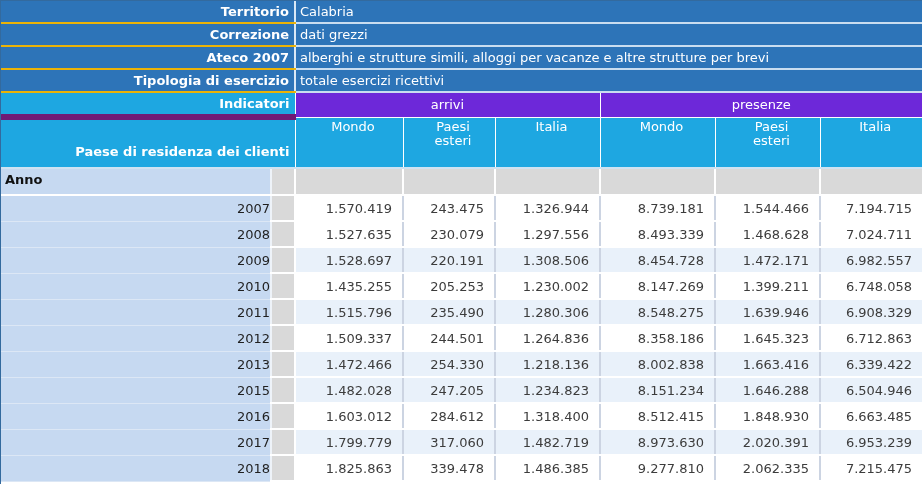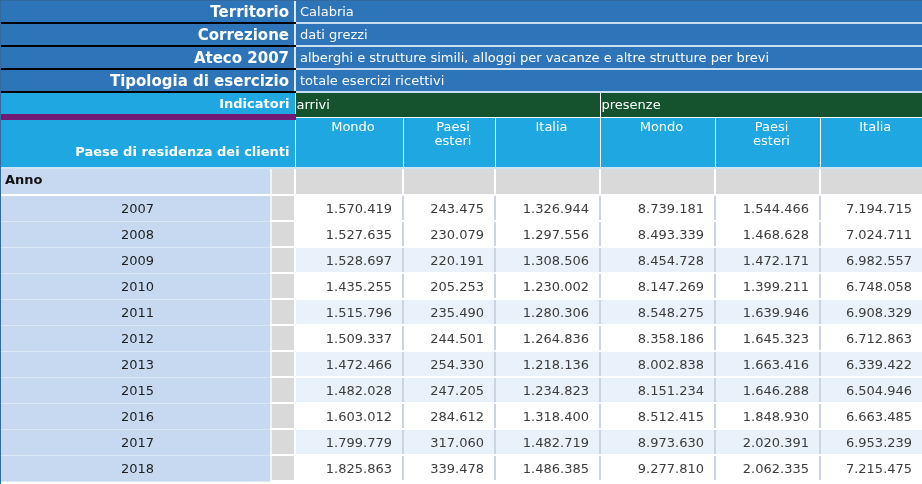--- a/index.html
+++ b/index.html
@@ -7,37 +7,37 @@
   .wrap{
     width:922px;height:484px;overflow:hidden;background:#ffffff;
     border-top:1px solid #336a9e;border-left:1px solid #336a9e;box-sizing:border-box;
   }
   table{width:921px;table-layout:fixed;border-collapse:collapse;}
   td,th{margin:0;overflow:hidden;white-space:nowrap;font-weight:normal;}
 
   
   .meta-label{
     background:#2d74b8;color:#ffffff;font-weight:bold;text-align:right;
-    font-size:15px;height:21px;padding:0 5px 0 16px;
-    border-bottom:2px solid #000000;border-right:2px solid #d9e8f6;
+    font-size:13px;height:21px;padding:0 5px 0 16px;
+    border-bottom:2px solid #eab308;border-right:2px solid #d9e8f6;
   }
   .meta-value{
     background:#2d74b8;color:#ffffff;text-align:left;
     font-size:13px;height:21px;padding:0 13px 0 4px;
     border-bottom:2px solid #c9ddf0;
   }
 
   
   .ind-label{
     background:#1ea7e1;color:#ffffff;font-weight:bold;text-align:right;
     font-size:13px;height:21px;padding:0 5px 0 0;
     border-bottom:6px solid #701a75;border-right:1px solid #ffffff;
   }
   .ind-group{
-    background:#14532d;color:#ffffff;font-size:13px;height:21px;
+    background:#6d28d9;color:#ffffff;text-align:center;font-size:13px;height:21px;
     border-bottom:1px solid #ffffff;border-left:1px solid #ffffff;margin-left:36px;
   }
   .res-label{
     background:#1ea7e1;color:#ffffff;font-weight:bold;text-align:right;
     font-size:13px;height:31px;padding:16px 5px 0 0;vertical-align:middle;
     border-bottom:2px solid #cfe3f2;border-right:1px solid #ffffff;
   }
   .col-head{
     background:#1ea7e1;color:#ffffff;text-align:center;font-size:13px;height:31px;
     padding:2px 12px 0 20px;vertical-align:top;white-space:normal;line-height:14px;
@@ -47,21 +47,21 @@
   
   .anno{
     background:#c6d9f1;color:#111111;font-weight:bold;text-align:left;
     font-size:13px;height:21px;padding:0 0 4px 4px;border-bottom:2px solid #ffffff;
   }
   .anno-gap{background:#d9d9d9;border-bottom:2px solid #ffffff;border-left:2px solid #eef3f9;height:21px;}
   .anno-cell{background:#d9d9d9;border-bottom:2px solid #ffffff;border-left:2px solid #ffffff;height:21px;}
 
   
   .year{
-    background:#c6d9f1;color:#1f1f1f;text-align:center;font-size:13px;
+    background:#c6d9f1;color:#1f1f1f;text-align:right;font-size:13px;
     height:22px;padding:0 0 0 4px;border-bottom:1px solid #dce7f5;
   }
   .gap{background:#d9d9d9;border-bottom:2px solid #ffffff;border-left:2px solid #eef3f9;height:22px;}
   .num{
     background:#ffffff;color:#3c3c3c;text-align:right;font-size:13px;
     height:22px;padding:0 10px 0 0;
     border-bottom:2px solid #ffffff;border-left:2px solid #ccd4e2;
   }
   .num.first{border-left:2px solid #ffffff;margin-left:15px;}
   tr.stripe .num{background:#e9f1fa;}

